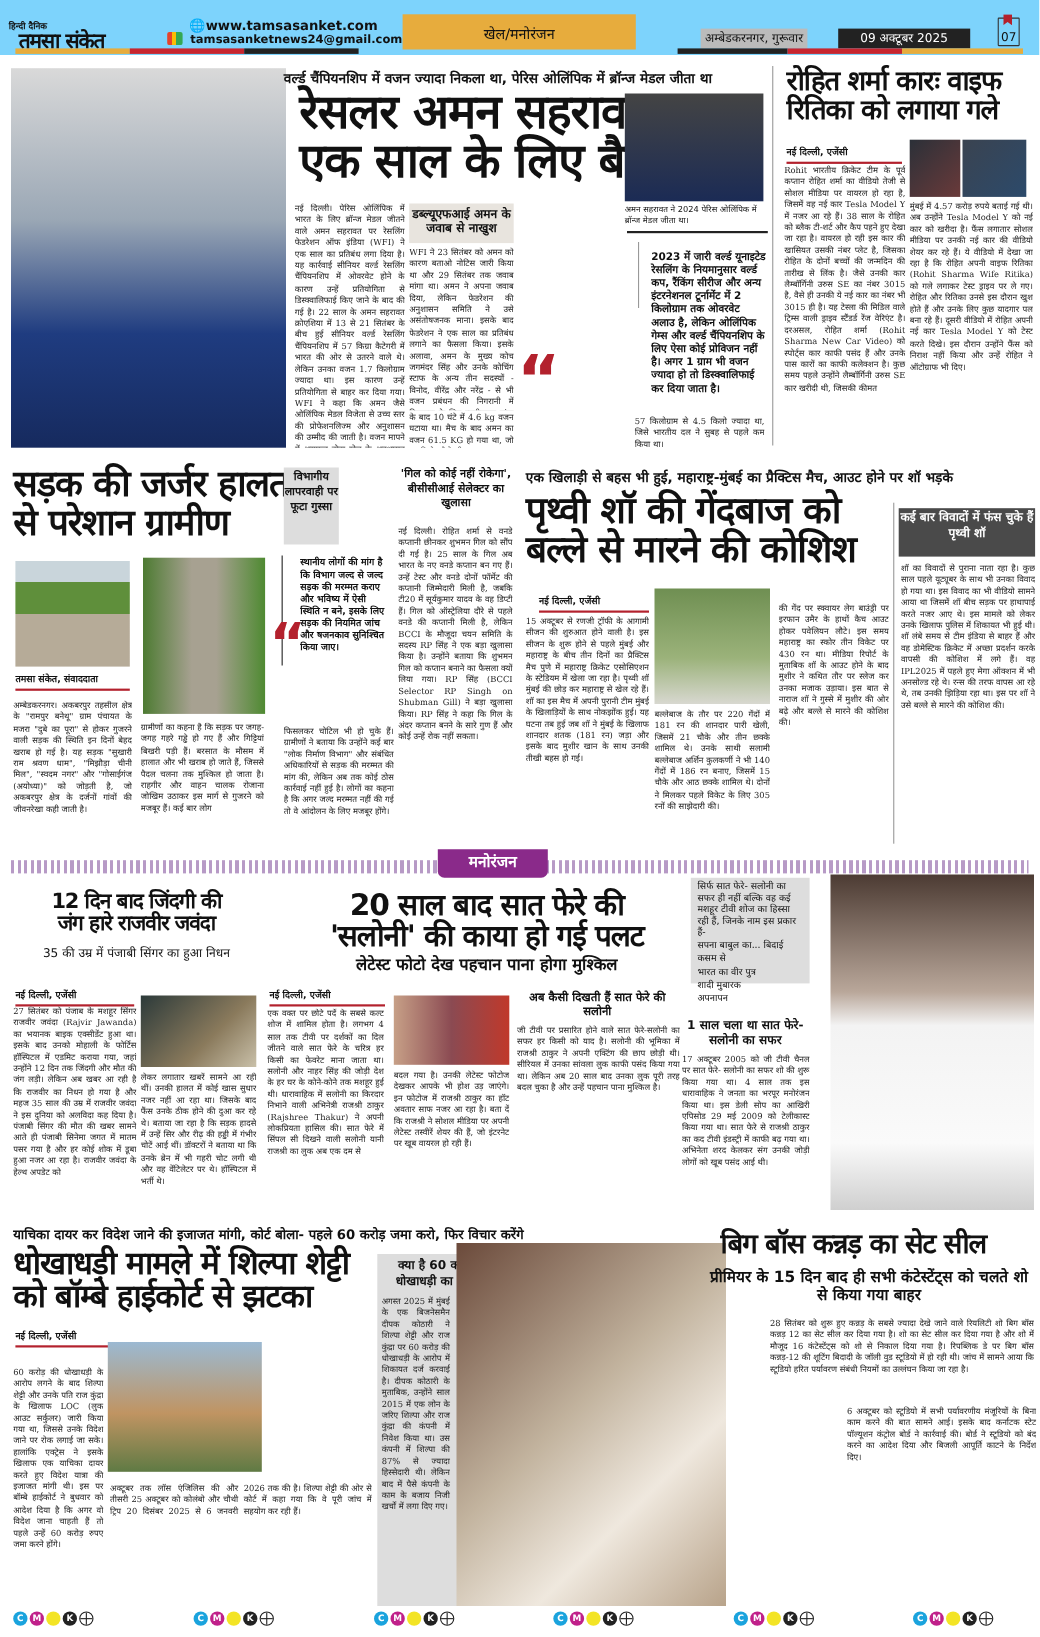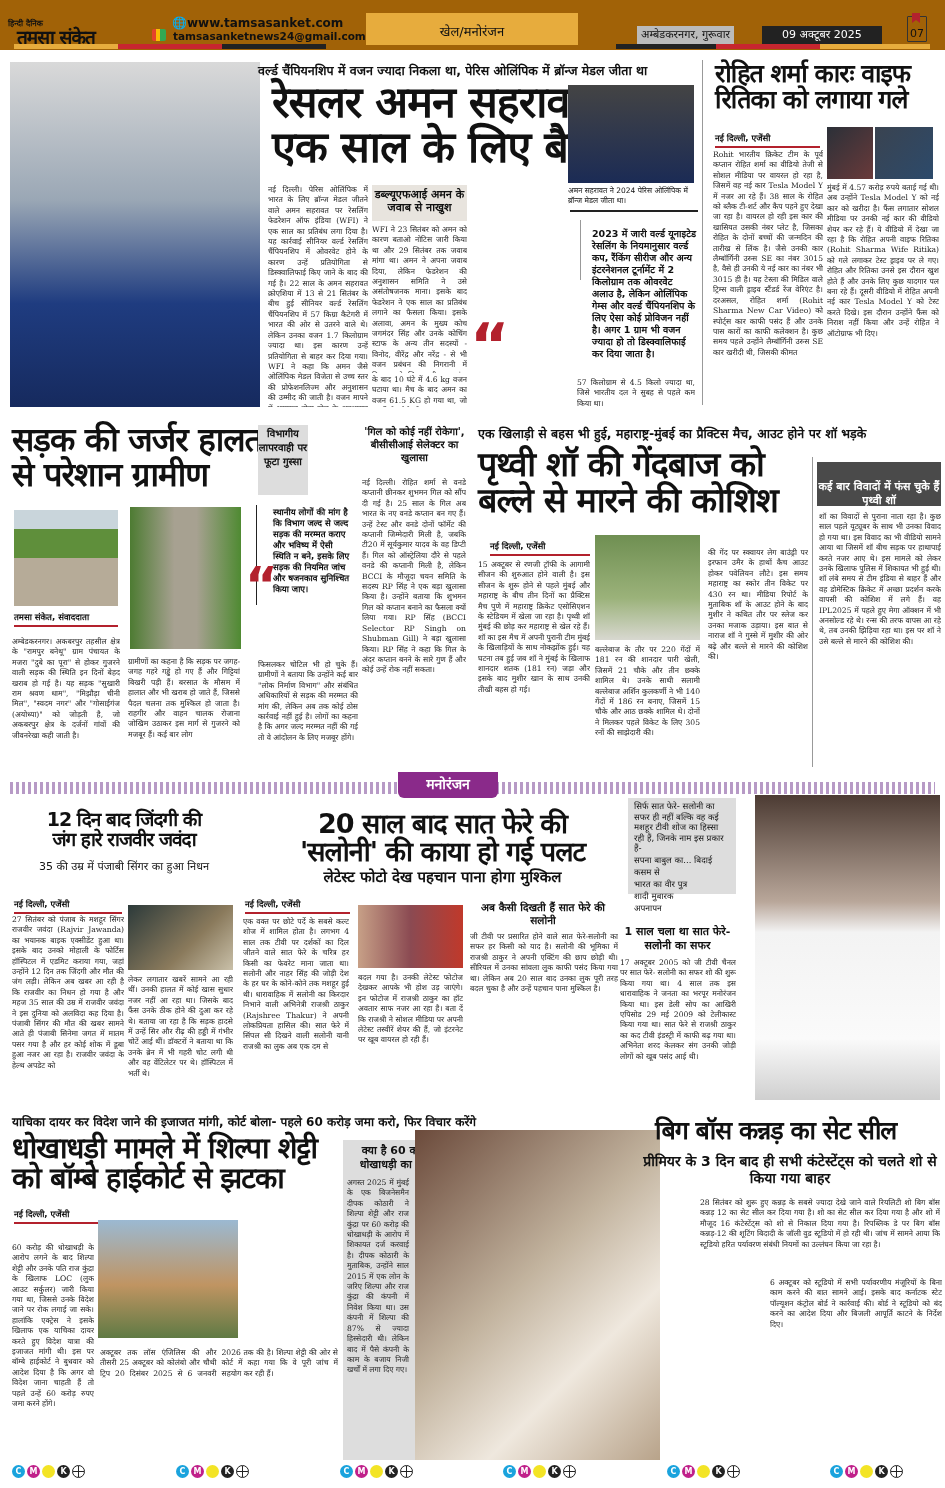--- a/index.html
+++ b/index.html
@@ -1,18 +1,18 @@
 <!DOCTYPE html>
 <html><head>
 <meta charset="utf-8">
 <style>
 *{box-sizing:border-box;margin:0;padding:0}
 body{width:945px;height:1488px;background:#fff;font-family:"DejaVu Sans",sans-serif;position:relative;overflow:hidden;color:#111}
 .abs{position:absolute}
-.hdr{left:0;top:0;width:945px;height:50px;background:#a16207}
+.hdr{left:0;top:0;width:945px;height:50px;background:#7dd3fc}
 .brand-small{left:8px;top:17px;font-size:8px;font-weight:bold}
 .brand{left:17px;top:24px;font-size:19px;font-weight:bold;letter-spacing:-1px}
 .gm{left:152px;top:29px;width:14px;height:12px;background:linear-gradient(90deg,#e4432b 0 30%,#fbbc05 30% 60%,#34a853 60%);border-radius:2px}
 .web{left:172px;top:16px;font-size:12px;font-weight:bold}
 .mail{left:173px;top:30px;font-size:10.5px;font-weight:bold}
 .section{left:366px;top:13px;width:212px;height:32px;background:#e7ac3d;font-size:13px;text-align:center;line-height:38px}
 .loc{left:637px;top:26px;height:18px;background:#bbb;font-size:11px;padding:0 4px;line-height:18px}
 .date{left:762px;top:26px;height:18px;background:#222;color:#fff;font-size:11px;padding:0 20px;line-height:18px}
 .pageno{left:907px;top:16px;width:20px;height:26px;border:1.5px solid #333;font-size:11px;text-align:center;line-height:34px;border-radius:1px}
 .pageno:before{content:"";position:absolute;left:4px;top:-4px;width:8px;height:10px;background:#b3212d;clip-path:polygon(0 0,100% 0,100% 100%,50% 70%,0 100%)}
@@ -113,21 +113,21 @@
   <div class="abs h1" style="left:8px;top:32px;font-size:34px;white-space:nowrap">
     <div>पृथ्वी शॉ की गेंदबाज को</div>
     <div>बल्ले से मारने की कोशिश</div>
   </div>
   <div class="abs byline" style="left:20px;top:125px;width:100px;font-size:8.5px">नई दिल्ली, एजेंसी</div>
   <div class="abs photo" style="left:125px;top:120px;width:105px;height:105px;background:linear-gradient(180deg,#6f8f52,#9bb27a 60%,#d8d8d0)"></div>
   <div class="abs body" style="left:8px;top:145px;width:112px;height:208px">15 अक्टूबर से रणजी ट्रॉफी के आगामी सीजन की शुरुआत होने वाली है। इस सीजन के शुरू होने से पहले मुंबई और महाराष्ट्र के बीच तीन दिनों का प्रैक्टिस मैच पुणे में महाराष्ट्र क्रिकेट एसोसिएशन के स्टेडियम में खेला जा रहा है। पृथ्वी शॉ मुंबई की छोड़ कर महाराष्ट्र से खेल रहे हैं। शॉ का इस मैच में अपनी पुरानी टीम मुंबई के खिलाड़ियों के साथ नोकझोंक हुई। यह घटना तब हुई जब शॉ ने मुंबई के खिलाफ शानदार शतक (181 रन) जड़ा और इसके बाद मुशीर खान के साथ उनकी तीखी बहस हो गई।</div>
   <div class="abs body" style="left:125px;top:230px;width:105px;height:124px">बल्लेबाज के तौर पर 220 गेंदों में 181 रन की शानदार पारी खेली, जिसमें 21 चौके और तीन छक्के शामिल थे। उनके साथी सलामी बल्लेबाज अर्शिन कुलकर्णी ने भी 140 गेंदों में 186 रन बनाए, जिसमें 15 चौके और आठ छक्के शामिल थे। दोनों ने मिलकर पहले विकेट के लिए 305 रनों की साझेदारी की।</div>
   <div class="abs body" style="left:238px;top:133px;width:100px;height:222px">की गेंद पर स्क्वायर लेग बाउंड्री पर इरफान उमैर के हाथों कैच आउट होकर पवेलियन लौटे। इस समय महाराष्ट्र का स्कोर तीन विकेट पर 430 रन था। मीडिया रिपोर्ट के मुताबिक शॉ के आउट होने के बाद मुशीर ने कथित तौर पर स्लेज कर उनका मजाक उड़ाया। इस बात से नाराज शॉ ने गुस्से में मुशीर की ओर बढ़े और बल्ले से मारने की कोशिश की।</div>
   <div class="abs" style="left:342px;top:42px;width:130px;height:310px;border-left:1px solid #999">
-    <div class="abs" style="left:4px;top:5px;width:124px;height:44px;background:#4a4a4a;color:#fff;font-weight:bold;font-size:11px;line-height:14px;text-align:center;padding-top:18px">कई बार विवादों में फंस चुके हैं पृथ्वी शॉ</div>
+    <div class="abs" style="left:4px;top:5px;width:124px;height:44px;background:#4a4a4a;color:#fff;font-weight:bold;font-size:11px;line-height:14px;text-align:center;padding-top:2px">कई बार विवादों में फंस चुके हैं पृथ्वी शॉ</div>
     <div class="abs body" style="left:6px;top:55px;width:122px;height:255px">शॉ का विवादों से पुराना नाता रहा है। कुछ साल पहले यूट्यूबर के साथ भी उनका विवाद हो गया था। इस विवाद का भी वीडियो सामने आया था जिसमें शॉ बीच सड़क पर हाथापाई करते नजर आए थे। इस मामले को लेकर उनके खिलाफ पुलिस में शिकायत भी हुई थी। शॉ लंबे समय से टीम इंडिया से बाहर हैं और वह डोमेस्टिक क्रिकेट में अच्छा प्रदर्शन करके वापसी की कोशिश में लगे हैं। वह IPL2025 में पहले हुए मेगा ऑक्शन में भी अनसोल्ड रहे थे। रन्स की तरफ वापस आ रहे थे, तब उनकी झिड़िया रहा था। इस पर शॉ ने उसे बल्ले से मारने की कोशिश की।</div>
   </div>
 </div>
 
 <div class="abs" style="left:10px;top:782px;width:925px;height:12px;background:repeating-linear-gradient(90deg,#b79ac6 0 3px,#fff 3px 6px)"></div>
 <div class="abs" style="left:398px;top:772px;width:100px;height:26px;background:#8a2a8a;color:#fff;border-radius:0 0 6px 6px;text-align:center;font-weight:bold;font-size:14px;line-height:24px">मनोरंजन</div>
 
 <div class="abs" style="left:0;top:805px;width:235px;height:300px">
   <div class="abs h1" style="left:14px;top:5px;width:220px;font-size:19px;text-align:center">
     <div>12 दिन बाद जिंदगी की</div>
@@ -178,21 +178,21 @@
   <div class="abs body" style="left:100px;top:240px;width:238px;height:110px;column-count:2;column-gap:5px">अक्टूबर तक लॉस एंजिलिस की और तीसरी 25 अक्टूबर को कोलंबो और चौथी ट्रिप 20 दिसंबर 2025 से 6 जनवरी 2026 तक की है। शिल्पा शेट्टी की ओर से कोर्ट में कहा गया कि वे पूरी जांच में सहयोग कर रही हैं।</div>
   <div class="abs greybox" style="left:343px;top:32px;width:122px;height:320px">
     <div class="sub" style="font-size:11px;line-height:14px;text-align:center;padding:4px 3px">क्या है 60 करोड़ की धोखाधड़ी का मामला?</div>
     <div class="body" style="padding:2px 4px;height:280px;width:70px">अगस्त 2025 में मुंबई के एक बिजनेसमैन दीपक कोठारी ने शिल्पा शेट्टी और राज कुंद्रा पर 60 करोड़ की धोखाधड़ी के आरोप में शिकायत दर्ज करवाई है। दीपक कोठारी के मुताबिक, उन्होंने साल 2015 में एक लोन के जरिए शिल्पा और राज कुंद्रा की कंपनी में निवेश किया था। उस कंपनी में शिल्पा की 87% से ज्यादा हिस्सेदारी थी। लेकिन बाद में पैसे कंपनी के काम के बजाय निजी खर्चों में लगा दिए गए।</div>
   </div>
 </div>
 <div class="abs photo" style="left:415px;top:1130px;width:245px;height:330px;background:linear-gradient(135deg,#6b4a3b,#c2b39e 45%,#efe8de 70%,#b8a38a)"></div>
 
 <div class="abs" style="left:660px;top:1108px;width:285px;height:355px">
   <div class="abs h1" style="left:-5px;top:10px;width:290px;font-size:25px;text-align:left;white-space:nowrap">बिग बॉस कन्नड़ का सेट सील</div>
-  <div class="abs sub" style="left:-20px;top:45px;width:300px;font-size:14px;line-height:17px;text-align:center">प्रीमियर के 3 दिन बाद ही सभी कंटेस्टेंट्स को चलते शो से किया गया बाहर</div>
+  <div class="abs sub" style="left:-20px;top:45px;width:300px;font-size:14px;line-height:17px;text-align:center">प्रीमियर के 15 दिन बाद ही सभी कंटेस्टेंट्स को चलते शो से किया गया बाहर</div>
   <div class="abs body" style="left:40px;top:90px;width:240px;height:70px">28 सितंबर को शुरू हुए कन्नड़ के सबसे ज्यादा देखे जाने वाले रियलिटी शो बिग बॉस कन्नड़ 12 का सेट सील कर दिया गया है। शो का सेट सील कर दिया गया है और शो में मौजूद 16 कंटेस्टेंट्स को शो से निकाल दिया गया है। रिपब्लिक डे पर बिग बॉस कन्नड़-12 की शूटिंग बिदादी के जॉली वुड स्टूडियो में हो रही थी। जांच में सामने आया कि स्टूडियो हरित पर्यावरण संबंधी नियमों का उल्लंघन किया जा रहा है।</div>
   <div class="abs body" style="left:110px;top:170px;width:172px;height:180px">6 अक्टूबर को स्टूडियो में सभी पर्यावरणीय मंजूरियों के बिना काम करने की बात सामने आई। इसके बाद कर्नाटक स्टेट पॉल्यूशन कंट्रोल बोर्ड ने कार्रवाई की। बोर्ड ने स्टूडियो को बंद करने का आदेश दिया और बिजली आपूर्ति काटने के निर्देश दिए।</div>
 </div>
 
 <div class="abs cmyk" style="left:12px">
   <span style="background:#1aa3dd">C</span>
   <span style="background:#c0208a">M</span>
   <span style="background:#f3e425;color:#f3e425">Y</span>
   <span style="background:#222">K</span>
   <span style="border:1px solid #222;background:linear-gradient(#222,#222) center/100% 1px no-repeat,linear-gradient(#222,#222) center/1px 100% no-repeat"></span>

